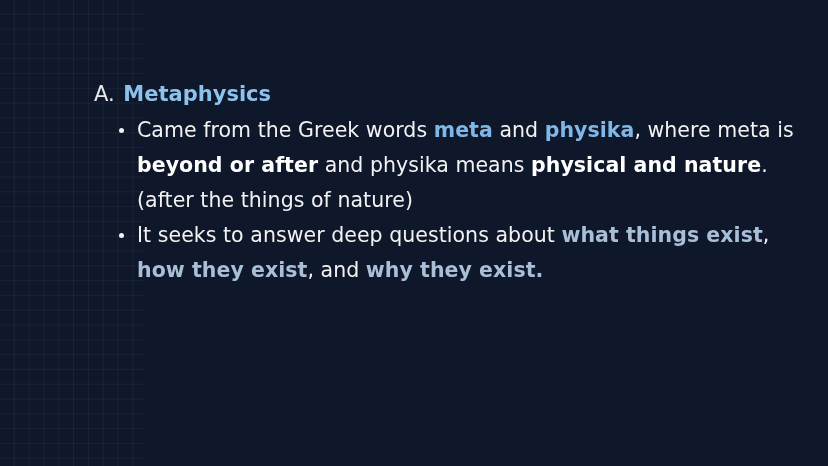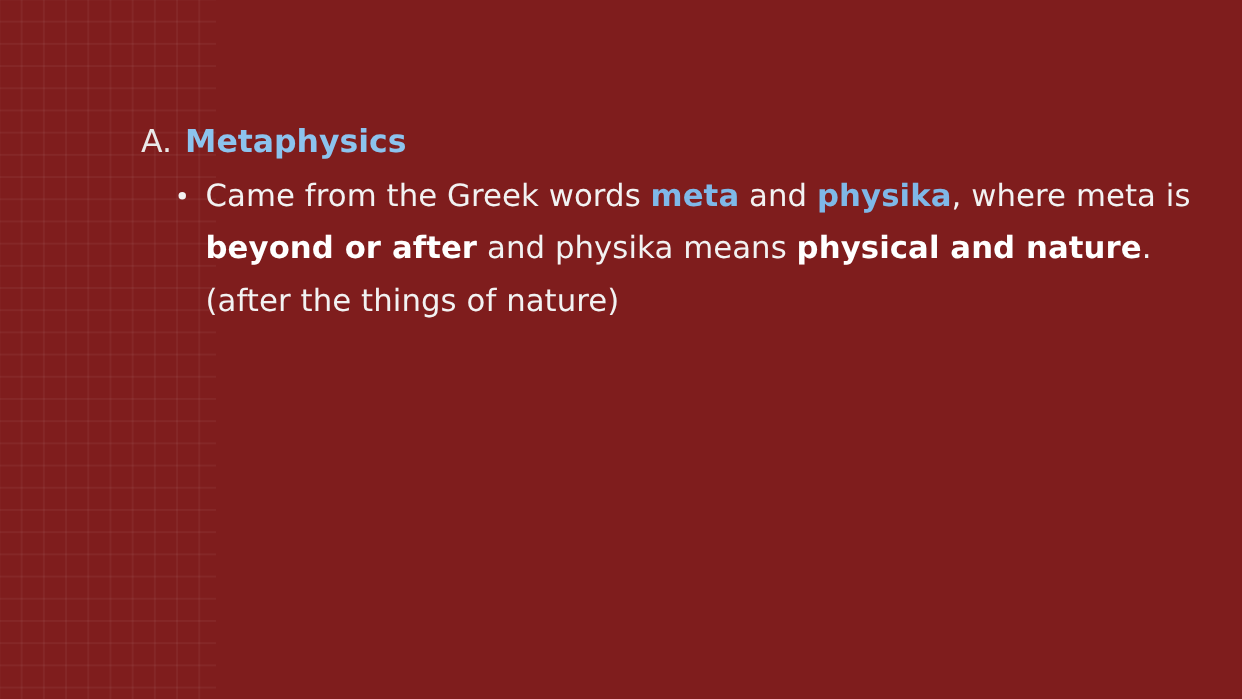--- a/index.html
+++ b/index.html
@@ -4,21 +4,21 @@
 <style>
   html, body {
     margin: 0;
     padding: 0;
     background: #535353;
   }
   #slide {
     position: relative;
     width: 828px;
     height: 466px;
-    background: #7f1d1d;
+    background: #0f172a;
     overflow: hidden;
     font-family: "DejaVu Sans", sans-serif;
   }
   
   #grid-overlay {
     position: absolute;
     left: 0;
     top: 0;
     width: 144px;
     height: 466px;
@@ -92,16 +92,17 @@
 
   <div id="content">
 
     <div class="heading">
       <span>A.</span>
       <span class="hl">Metaphysics</span>
     </div>
 
     <ul class="bullets">
         <li><span class="dot"></span><span>Came from the Greek words </span><span class="k1">meta</span><span> and </span><span class="k1">physika</span><span>, where meta is </span><span class="b">beyond or after</span><span> and physika means </span><span class="b">physical and nature</span><span>. (after the things of nature)</span></li>
+        <li><span class="dot"></span><span>It seeks to answer deep questions about </span><span class="k2">what things exist</span><span>, </span><span class="k2">how they exist</span><span>, and </span><span class="k2">why they exist.</span></li>
       </ul>
 
   </div>
 </div>
 
 </body></html>

